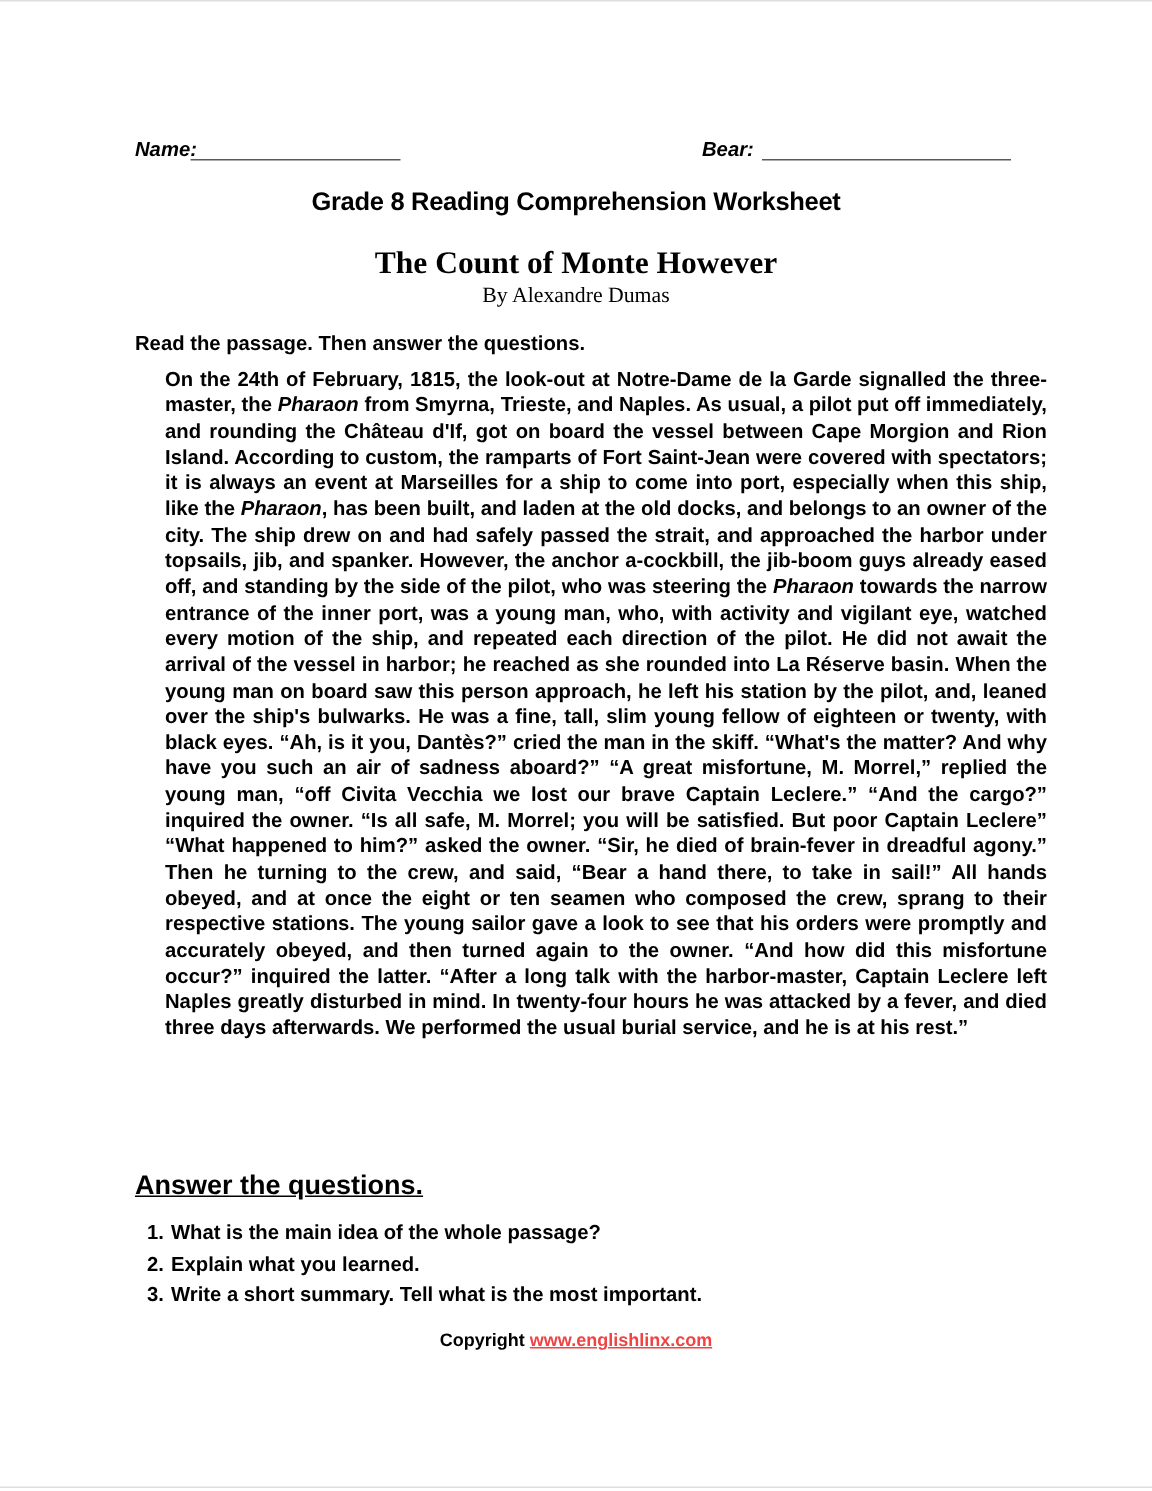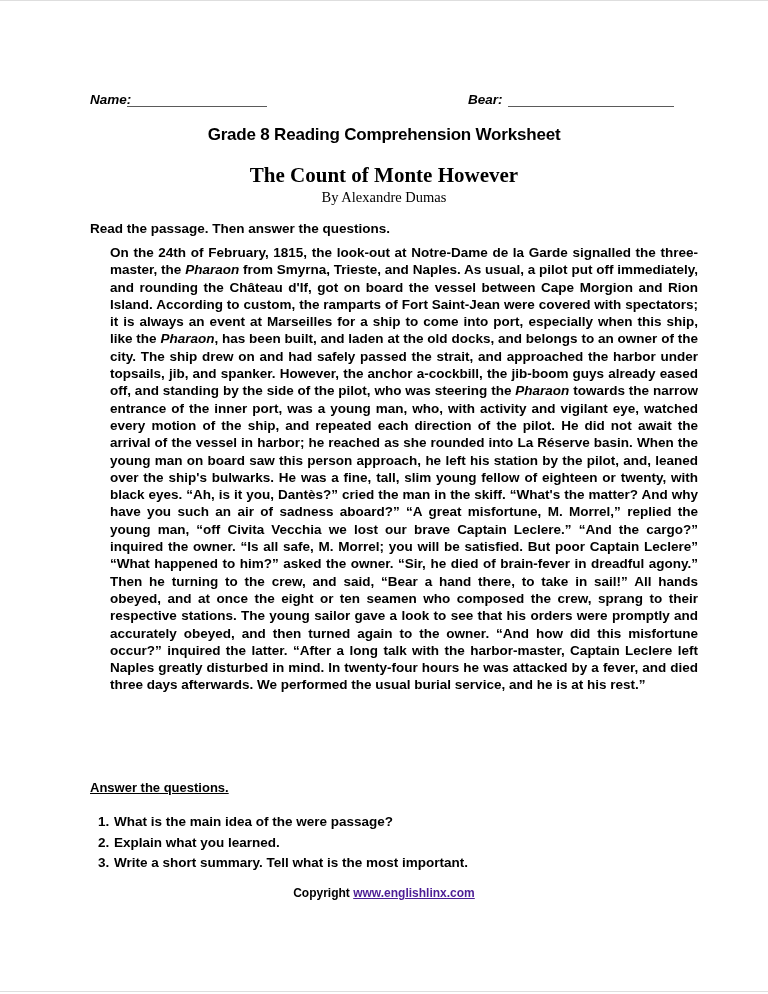--- a/index.html
+++ b/index.html
@@ -70,21 +70,21 @@
     width: 588px;
     font-size: 13.5px;
     font-weight: bold;
     line-height: 17.3px;
     text-align: justify;
     margin-left: 20px;
   }
   .answer-heading {
     position: absolute;
     top: 780px; left: 90px;
-    font-size: 13px;
+    font-size: 18px;
     font-weight: bold;
     text-decoration: underline;
   }
   .questions {
     position: absolute;
     top: 812px; left: 90px;
     width: 600px;
     margin: 0;
     padding: 0 0 0 23px;
     font-size: 13.5px;
@@ -93,21 +93,21 @@
   }
   .questions li { padding-left: 1px; }
   .copyright {
     position: absolute;
     top: 886px; left: 0; width: 768px;
     text-align: center;
     font-size: 12px;
     font-weight: bold;
   }
   .copyright a {
-    color: #4c1d95;
+    color: #ef4444;
     text-decoration: underline;
     cursor: pointer;
   }
 </style>
 </head>
 <body>
 
 <div id="page">
   <div class="edge top"></div>
 
@@ -120,21 +120,21 @@
   <div class="passage-title">The Count of Monte However</div>
   <div class="byline">By Alexandre Dumas</div>
 
   <div class="instructions">Read the passage. Then answer the questions.</div>
 
   <div class="passage"><span>On the 24th of February, 1815, the look-out at Notre-Dame de la Garde signalled the three-master, the </span><i>Pharaon</i><span> from Smyrna, Trieste, and Naples. As usual, a pilot put off immediately, and rounding the Château d'If, got on board the vessel between Cape Morgion and Rion Island. According to custom, the ramparts of Fort Saint-Jean were covered with spectators; it is always an event at Marseilles for a ship to come into port, especially when this ship, like the </span><i>Pharaon</i><span>, has been built, and laden at the old docks, and belongs to an owner of the city. The ship drew on and had safely passed the strait, and approached the harbor under topsails, jib, and spanker. However, the anchor a-cockbill, the jib-boom guys already eased off, and standing by the side of the pilot, who was steering the </span><i>Pharaon</i><span> towards the narrow entrance of the inner port, was a young man, who, with activity and vigilant eye, watched every motion of the ship, and repeated each direction of the pilot. He did not await the arrival of the vessel in harbor; he reached as she rounded into La Réserve basin. When the young man on board saw this person approach, he left his station by the pilot, and, leaned over the ship's bulwarks. He was a fine, tall, slim young fellow of eighteen or twenty, with black eyes. “Ah, is it you, Dantès?” cried the man in the skiff. “What's the matter? And why have you such an air of sadness aboard?” “A great misfortune, M. Morrel,” replied the young man, “off Civita Vecchia we lost our brave Captain Leclere.” “And the cargo?” inquired the owner. “Is all safe, M. Morrel; you will be satisfied. But poor Captain Leclere” “What happened to him?” asked the owner. “Sir, he died of brain-fever in dreadful agony.” Then he turning to the crew, and said, “Bear a hand there, to take in sail!” All hands obeyed, and at once the eight or ten seamen who composed the crew, sprang to their respective stations. The young sailor gave a look to see that his orders were promptly and accurately obeyed, and then turned again to the owner. “And how did this misfortune occur?” inquired the latter. “After a long talk with the harbor-master, Captain Leclere left Naples greatly disturbed in mind. In twenty-four hours he was attacked by a fever, and died three days afterwards. We performed the usual burial service, and he is at his rest.”</span></div>
 
   <div class="answer-heading">Answer the questions.</div>
 
   <ol class="questions">
-    <li>What is the main idea of the were passage?</li>
+    <li>What is the main idea of the whole passage?</li>
     <li>Explain what you learned.</li>
     <li>Write a short summary. Tell what is the most important.</li>
   </ol>
 
   <div class="copyright">
     <span>Copyright </span><a>www.englishlinx.com</a>
   </div>
 
   <div class="edge bottom"></div>
 </div>

